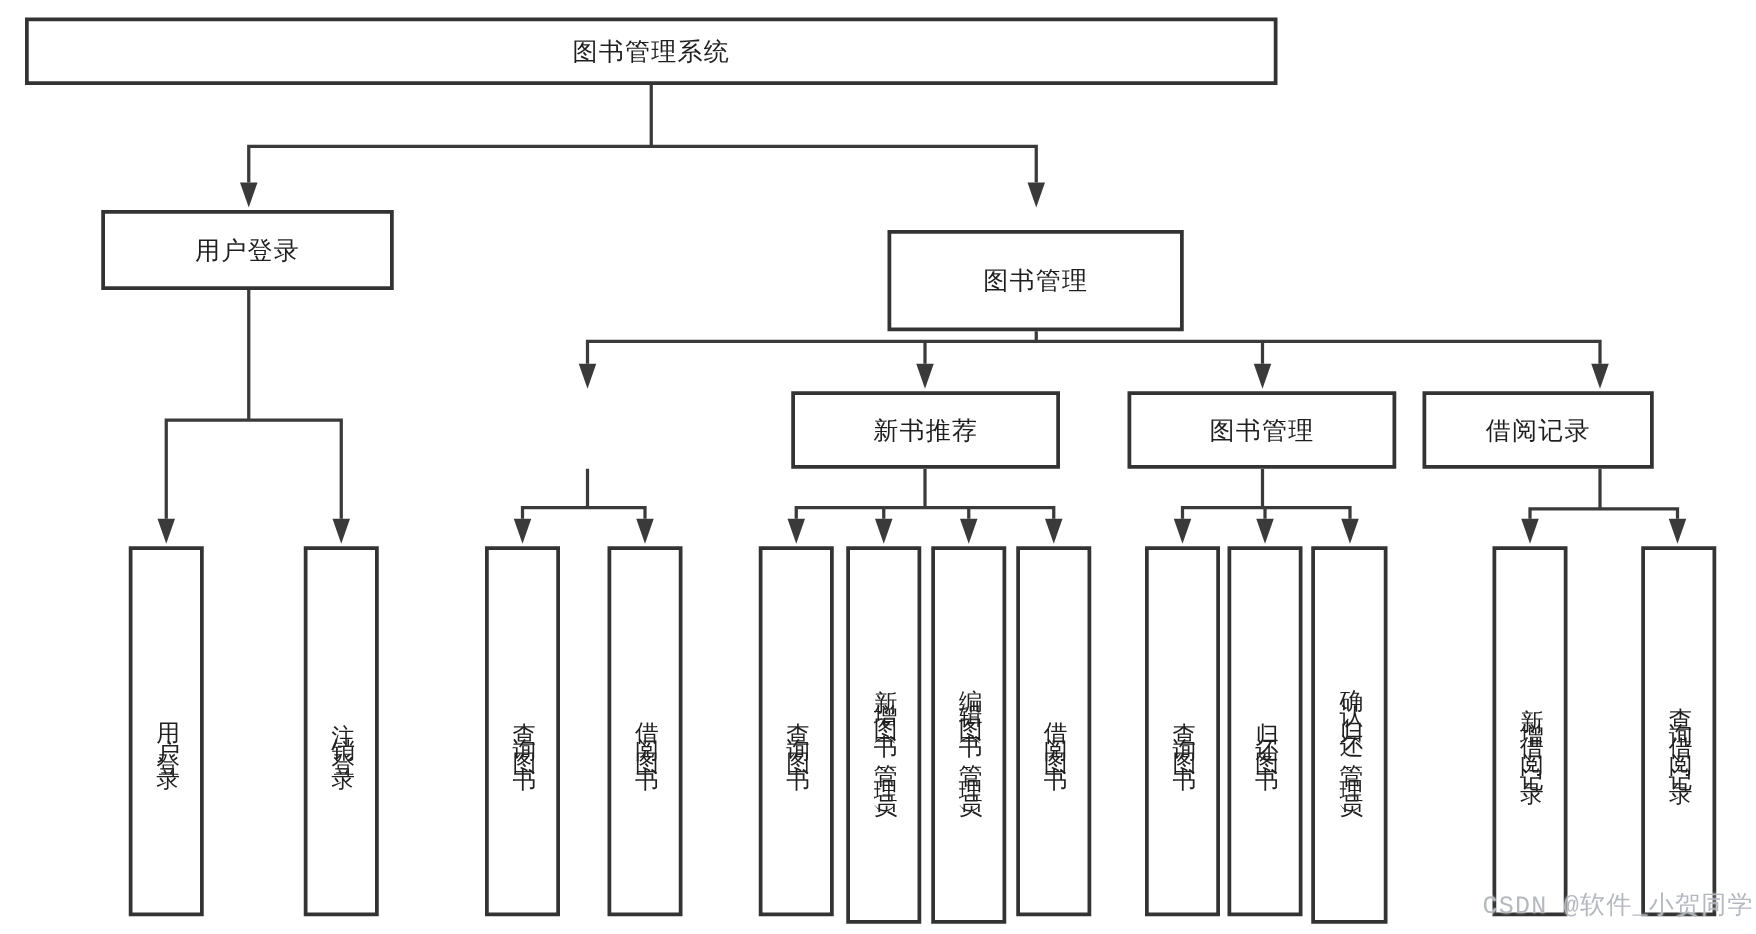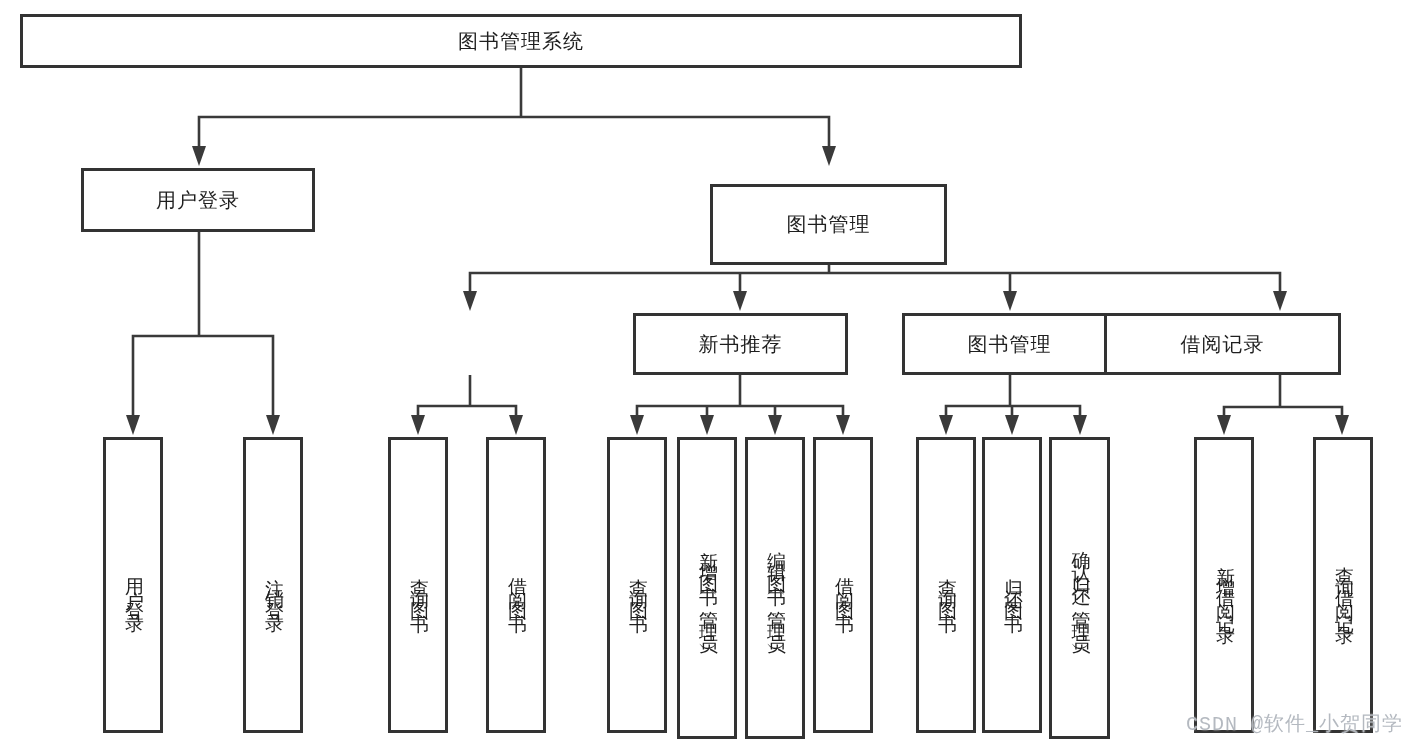--- a/index.html
+++ b/index.html
@@ -100,21 +100,21 @@
     </g>
   </svg>
 
   <div class="node" style="left:20px;top:14px;width:1002px;height:54px">图书管理系统</div>
 
   <div class="node" style="left:81px;top:168px;width:234px;height:64px">用户登录</div>
   <div class="node" style="left:710px;top:184px;width:237px;height:81px">图书管理</div>
 
   <div class="node" style="left:633px;top:313px;width:215px;height:62px">新书推荐</div>
   <div class="node" style="left:902px;top:313px;width:215px;height:62px">图书管理</div>
-  <div class="node" style="left:1104px;top:313px;width:237px;height:62px">借阅记录</div>
+  <div class="node" style="left:1138px;top:313px;width:185px;height:62px">借阅记录</div>
 
   <div class="node v" style="left:103px;top:437px;width:60px;height:296px">用户登录</div>
   <div class="node v" style="left:243px;top:437px;width:60px;height:296px">注销登录</div>
 
   <div class="node v" style="left:388px;top:437px;width:60px;height:296px">查询图书</div>
   <div class="node v" style="left:486px;top:437px;width:60px;height:296px">借阅图书</div>
 
   <div class="node v" style="left:607px;top:437px;width:60px;height:296px">查询图书</div>
   <div class="node v" style="left:677px;top:437px;width:60px;height:302px">新增图书（管理员）</div>
   <div class="node v" style="left:745px;top:437px;width:60px;height:302px">编辑图书（管理员）</div>

